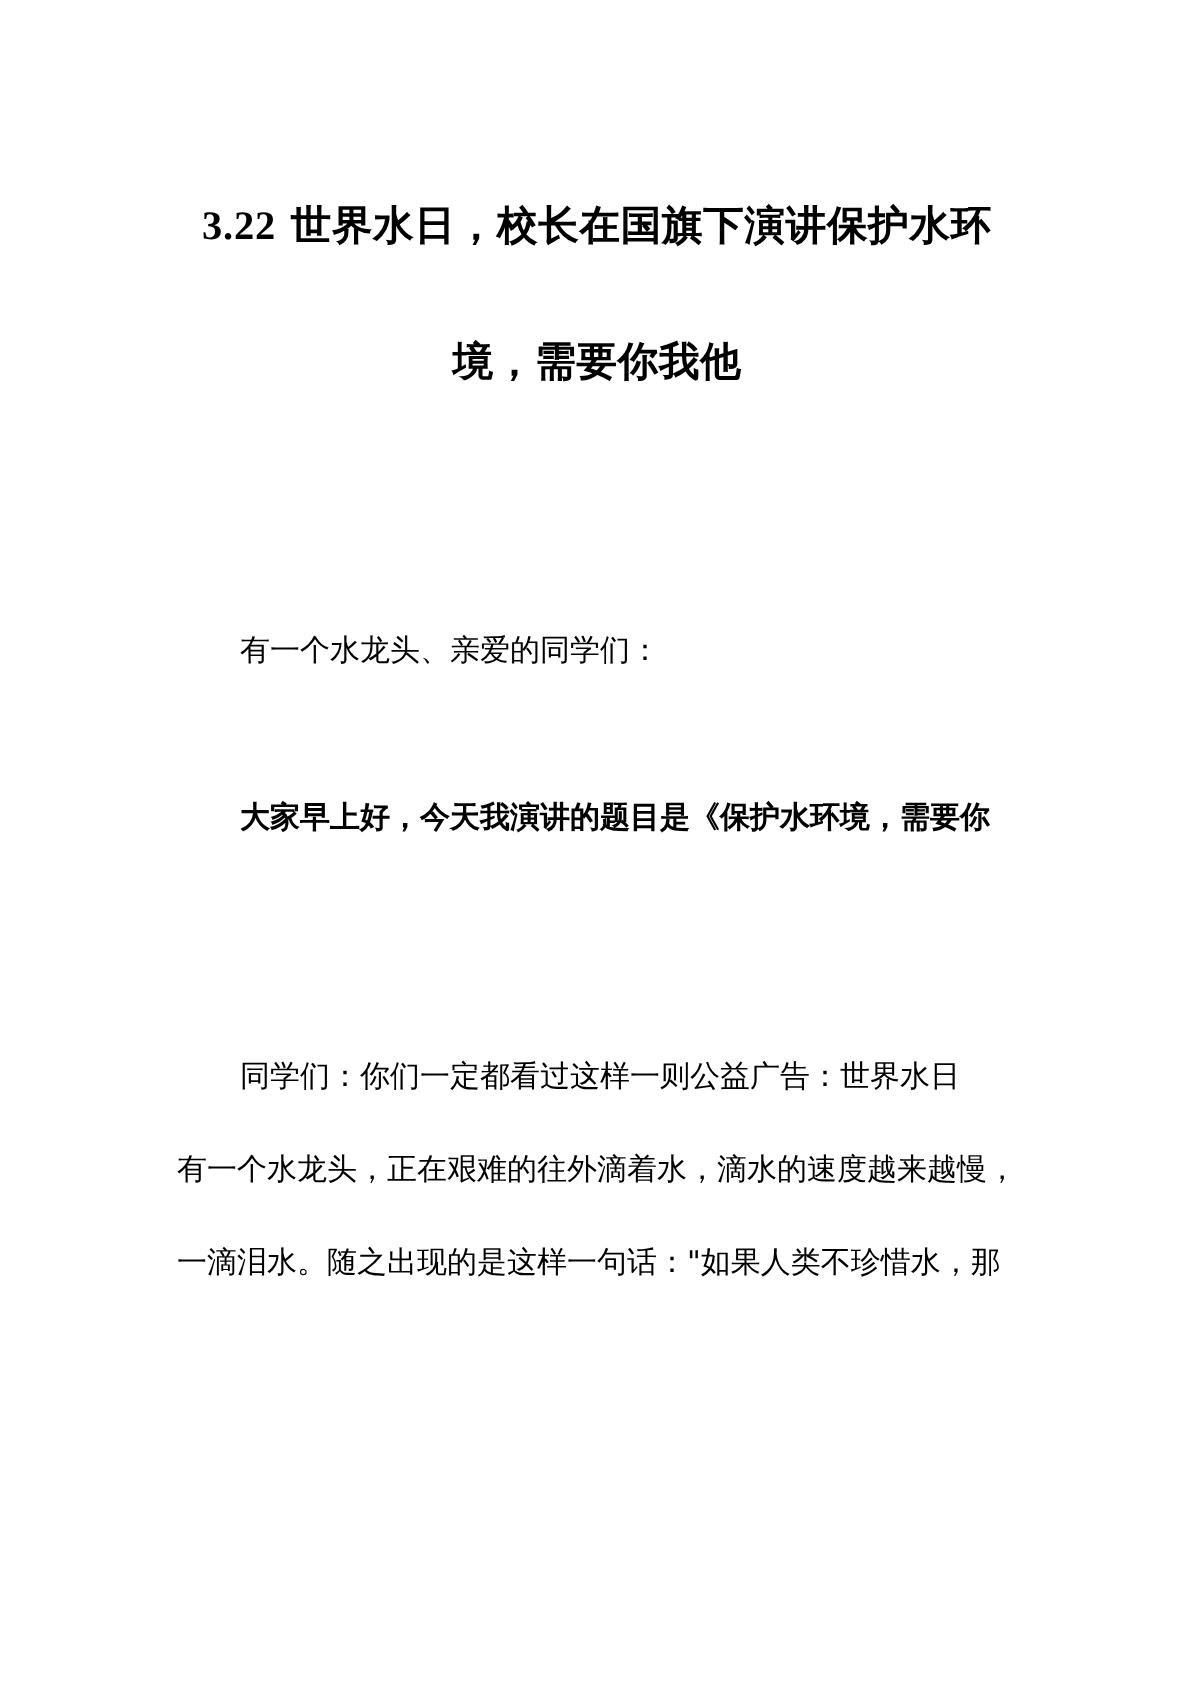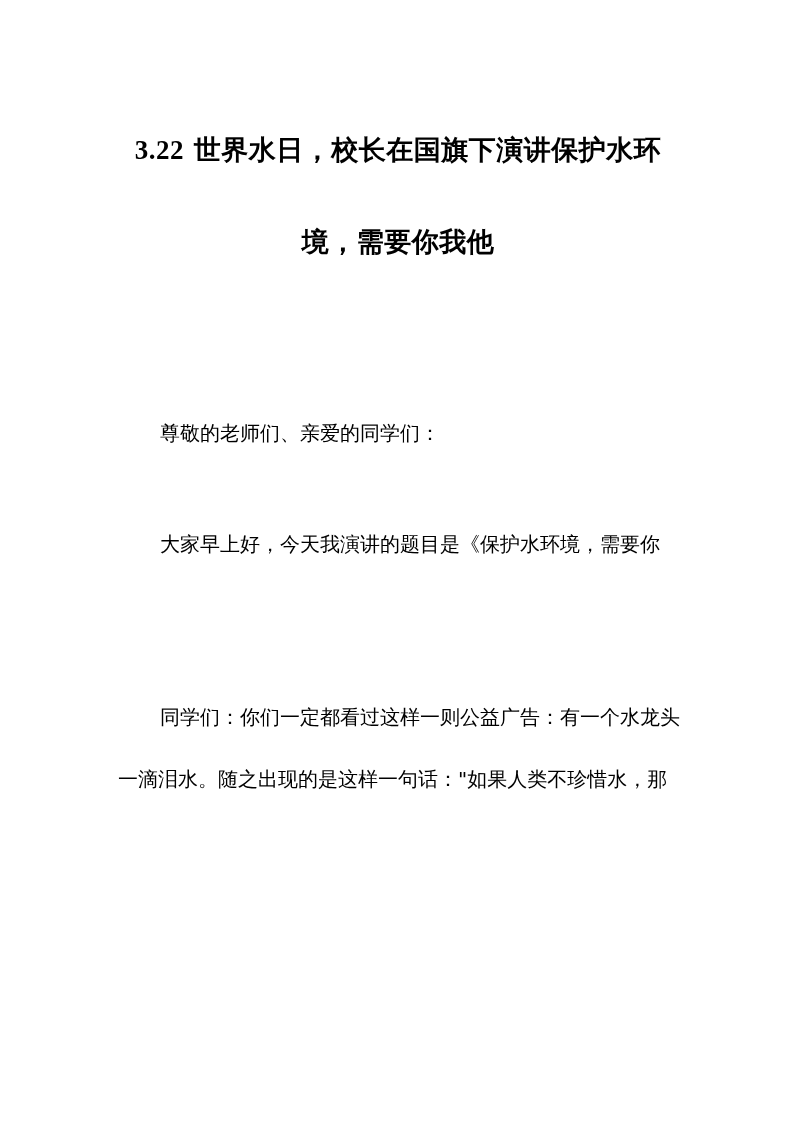--- a/index.html
+++ b/index.html
@@ -61,25 +61,26 @@
 </head>
 <body>
 
 <div class="page">
 
   <h1 class="title t1"><span class="num">3.22</span> <span>世界水日，校长在国旗下演讲保护水环</span></h1>
 
   <h1 class="title t2">境，需要你我他</h1>
 
   <p class="body-text" style="top:402px;">
-    <span class="line indent">尊敬的老师们、亲爱的同学们：</span>
+    <span class="line indent">有一个水龙头、亲爱的同学们：</span>
   </p>
 
-  <p class="body-text" style="top:513px;">
+  <p class="body-text" style="top:513px;font-weight:bold;">
     <span class="line indent">大家早上好，今天我演讲的题目是《保护水环境，需要你</span>
   </p>
 
   <p class="body-text" style="top:686px;">
-    <span class="line indent">同学们：你们一定都看过这样一则公益广告：有一个水龙头</span>
+    <span class="line indent">同学们：你们一定都看过这样一则公益广告：世界水日</span>
+    <span class="line">有一个水龙头，正在艰难的往外滴着水，滴水的速度越来越慢，</span>
     <span class="line">一滴泪水。随之出现的是这样一句话："如果人类不珍惜水，那</span>
   </p>
 
 </div>
 
 </body></html>

